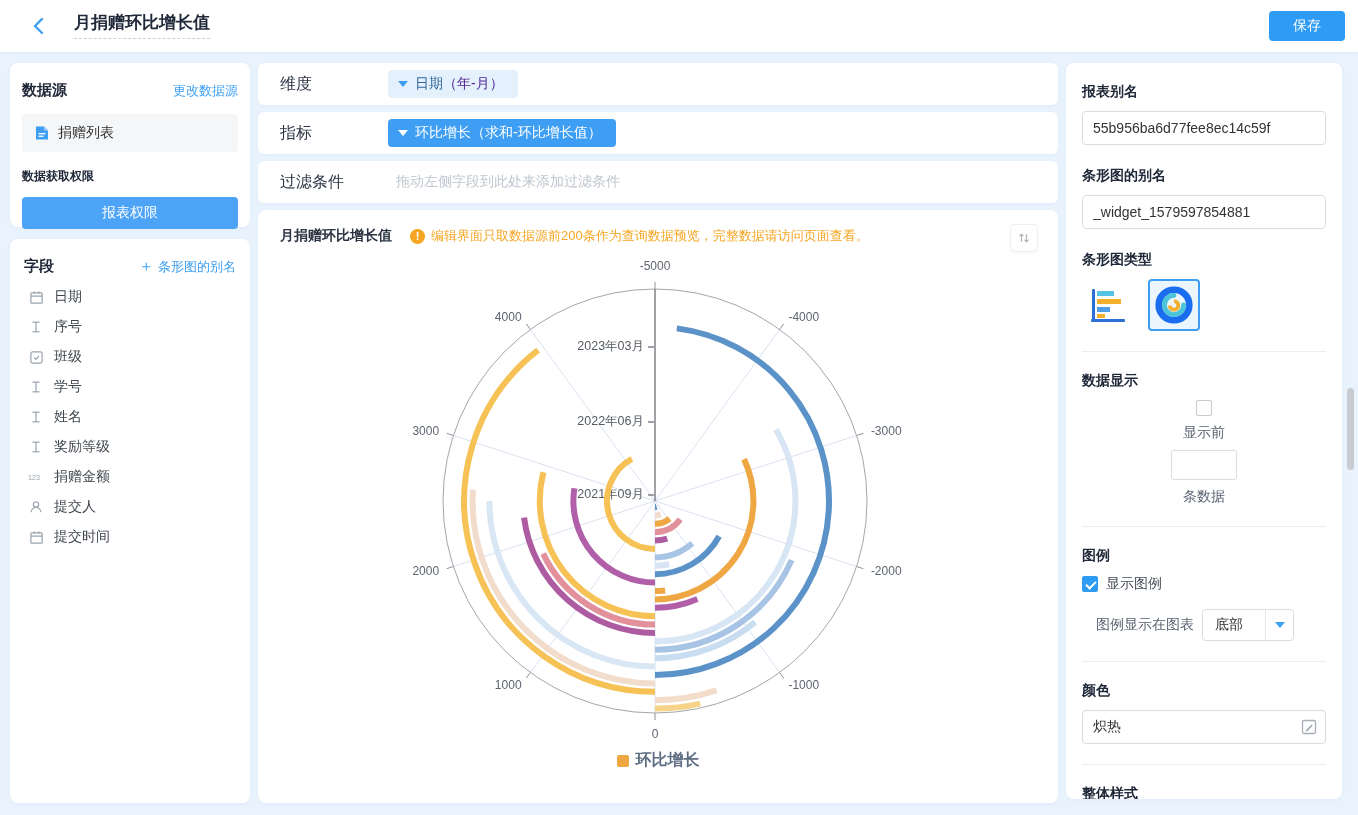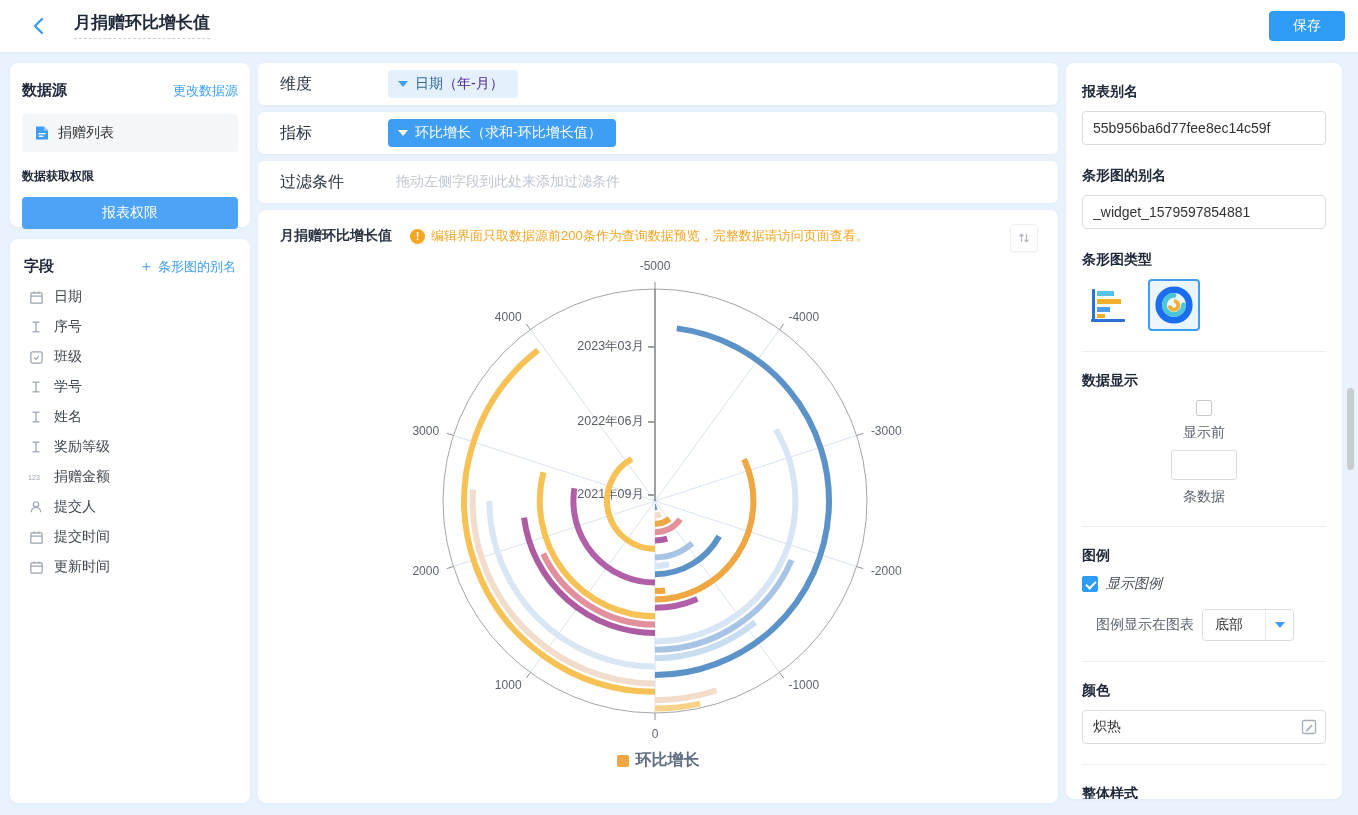--- a/index.html
+++ b/index.html
@@ -236,31 +236,20 @@
         <div class="field-row">
           <span class="field-ico">
             <svg width="15" height="15" viewBox="0 0 16 16">
               <rect x="2" y="3" width="12" height="11" rx="1" fill="none" stroke="#9AA3AD" stroke-width="1.3"></rect>
               <line x1="2" y1="6.5" x2="14" y2="6.5" stroke="#9AA3AD" stroke-width="1.3"></line>
               <line x1="5.5" y1="1.5" x2="5.5" y2="4" stroke="#9AA3AD" stroke-width="1.3"></line>
               <line x1="10.5" y1="1.5" x2="10.5" y2="4" stroke="#9AA3AD" stroke-width="1.3"></line>
             </svg>
           </span>
           <span>提交时间</span>
-        </div>
-        <div class="field-row">
-          <span class="field-ico">
-            <svg width="15" height="15" viewBox="0 0 16 16">
-              <rect x="2" y="3" width="12" height="11" rx="1" fill="none" stroke="#9AA3AD" stroke-width="1.3"></rect>
-              <line x1="2" y1="6.5" x2="14" y2="6.5" stroke="#9AA3AD" stroke-width="1.3"></line>
-              <line x1="5.5" y1="1.5" x2="5.5" y2="4" stroke="#9AA3AD" stroke-width="1.3"></line>
-              <line x1="10.5" y1="1.5" x2="10.5" y2="4" stroke="#9AA3AD" stroke-width="1.3"></line>
-            </svg>
-          </span>
-          <span>更新时间</span>
         </div>
       </div>
   </div>
 
   <div class="row-card" style="top:63px;">
     <span class="cfg-label">维度</span>
     <span class="pill-dim">
       <span class="caret"></span>
       <span><span class="v">日期</span><span class="s">（年-月）</span></span>
     </span>
@@ -396,21 +385,21 @@
     <div class="r-label">数据显示</div>
     <div class="inline-row" style="flex-direction:column;">
       <span class="checkbox"></span>
       <span>显示前</span>
       <input class="small-input" value="" style="">
       <span>条数据</span>
     </div>
     <hr class="divider">
 
     <div class="r-label">图例</div>
-    <div class="inline-row" style="font-style:italic;">
+    <div class="inline-row" style="">
       <span class="checkbox checked"></span>
       <span style="color:#454c57;">显示图例</span>
     </div>
     <div class="inline-row" style="margin-top:16px; padding-left:14px;">
       <span>图例显示在图表</span>
       <span class="select">
         <span class="val">底部</span>
         <span class="arr">
             <span class="caret"></span>
           </span>

